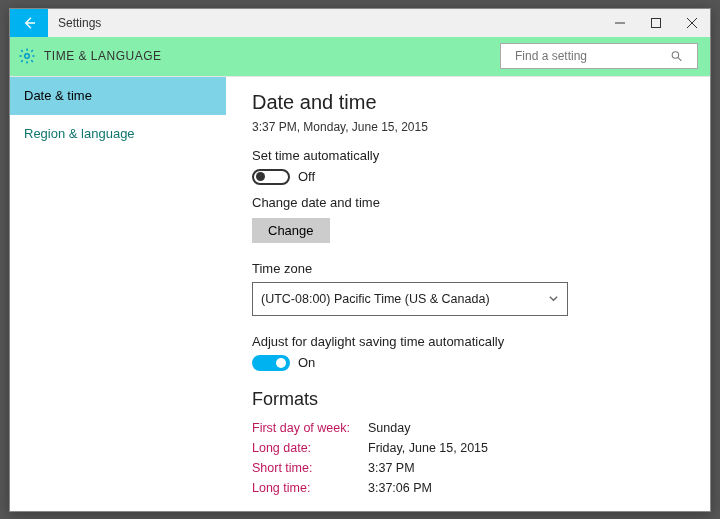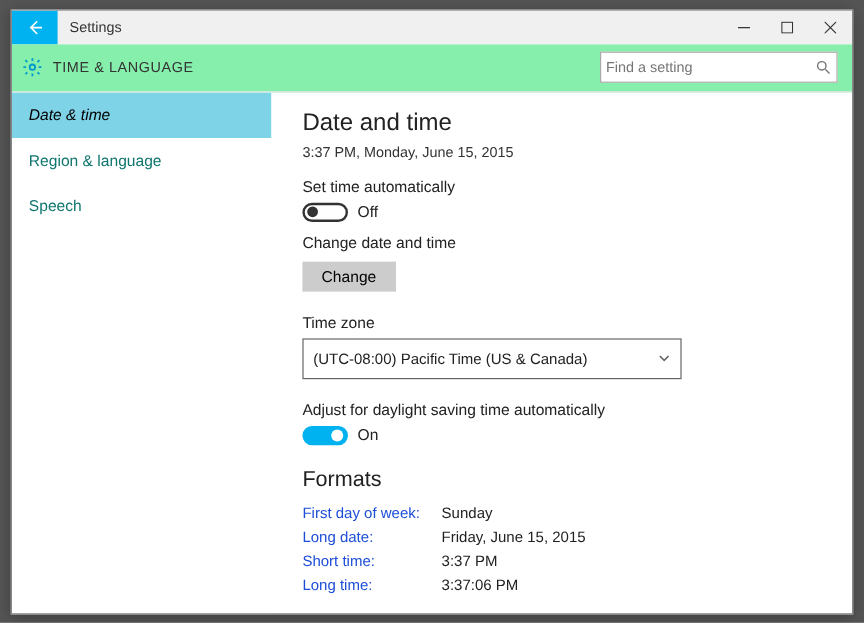--- a/index.html
+++ b/index.html
@@ -8,45 +8,45 @@
   .titlebar{height:28px;background:#f0f0f0;display:flex;align-items:stretch;font-size:12px;color:#333;}
   .back-btn{width:38px;background:#00b2f0;display:flex;align-items:center;justify-content:center;color:#fff;cursor:pointer;}
   .back-btn svg{width:16px;height:16px;}
   .title{flex:0 0 auto;padding:0 10px;display:flex;align-items:center;}
   .spacer{flex:1;}
   .win-btn{width:36px;display:flex;align-items:center;justify-content:center;cursor:pointer;}
   .win-btn svg{width:10px;height:10px;stroke:#333;}
   .header{height:40px;background:#86efac;display:flex;align-items:center;padding:0 12px 0 8px;border-bottom:1px solid #e5e5e5;}
   .gear{width:18px;height:18px;margin-right:8px;color:#0099cc;}
   .header-title{font-size:12px;letter-spacing:.5px;color:#333;}
-  .search{margin-left:auto;width:198px;height:26px;border:1px solid #aaa;display:flex;align-items:center;padding:0 4px;background:#fff;}
+  .search{margin-left:auto;width:198px;height:26px;border:1px solid #aaa;display:flex;align-items:center;padding:0 14px;background:#fff;}
   .search input{flex:1;border:none;outline:none;font-size:12px;color:#666;background:transparent;}
   .search svg{width:14px;height:14px;stroke:#777;}
   .body{flex:1;display:flex;overflow:hidden;}
   .sidebar{width:216px;background:#fff;border-right:0;}
   .nav-item{height:38px;display:flex;align-items:center;padding-left:14px;font-size:13px;color:#0f766e;cursor:pointer;}
-  .nav-item.active{background:#7fd3e6;color:#000;font-style:italic;}
+  .nav-item.active{background:#7fd3e6;color:#000;}
   .content{flex:1;padding:14px 18px 10px 26px;overflow:auto;font-size:13px;color:#222;}
   h1.section{font-size:20px;font-weight:400;margin-bottom:6px;}
   h2.section{font-size:18px;font-weight:400;margin:18px 0 8px;}
   .subtle{font-size:12px;color:#333;margin-bottom:14px;}
   .label{font-size:13px;margin:10px 0 6px;}
   .toggle{display:flex;align-items:center;margin-bottom:6px;}
   .switch{width:38px;height:16px;border-radius:9px;position:relative;margin-right:8px;cursor:pointer;}
   .switch.off{background:#fff;border:2px solid #333;}
   .switch.off .knob{position:absolute;width:9px;height:9px;border-radius:50%;background:#333;top:1.5px;left:2px;}
   .switch.on{background:#00b2f0;border:2px solid #00b2f0;}
   .switch.on .knob{position:absolute;width:10px;height:10px;border-radius:50%;background:#fff;top:1px;right:2px;}
   .toggle-state{font-size:13px;}
   .btn{display:inline-block;padding:5px 16px;background:#ccc;font-size:13px;cursor:pointer;border:none;margin-top:2px;}
   .dropdown{width:316px;height:30px;border:1px solid #666;display:flex;align-items:center;padding:16px 8px;font-size:12.5px;cursor:pointer;margin-top:2px;justify-content:space-between;}
   .dropdown svg{width:11px;height:11px;stroke:#666;}
   table.formats{font-size:12.5px;border-collapse:collapse;}
   table.formats td{padding:3px 0;vertical-align:top;}
-  table.formats td.k{width:116px;color:#1d4ed8;}
+  table.formats td.k{width:116px;color:#be185d;}
 </style>
 </head>
 <body>
 
 <div class="window">
 
   <div class="titlebar">
     <div class="back-btn">
       <svg viewBox="0 0 24 24" fill="none" stroke="white" stroke-width="2">
           <path d="M15 4 L7 12 L15 20 M7 12 H21"></path>
@@ -88,23 +88,20 @@
   </div>
 
   <div class="body">
 
     <div class="sidebar">
       <div class="nav-item active">
         <span>Date &amp; time</span>
       </div>
       <div class="nav-item">
         <span>Region &amp; language</span>
-      </div>
-      <div class="nav-item">
-        <span>Speech</span>
       </div>
     </div>
 
     <div class="content">
       <h1 class="section">Date and time</h1>
       <div class="subtle">3:37 PM, Monday, June 15, 2015</div>
 
       <div class="label">Set time automatically</div>
       <div class="toggle">
         <div class="switch off">

